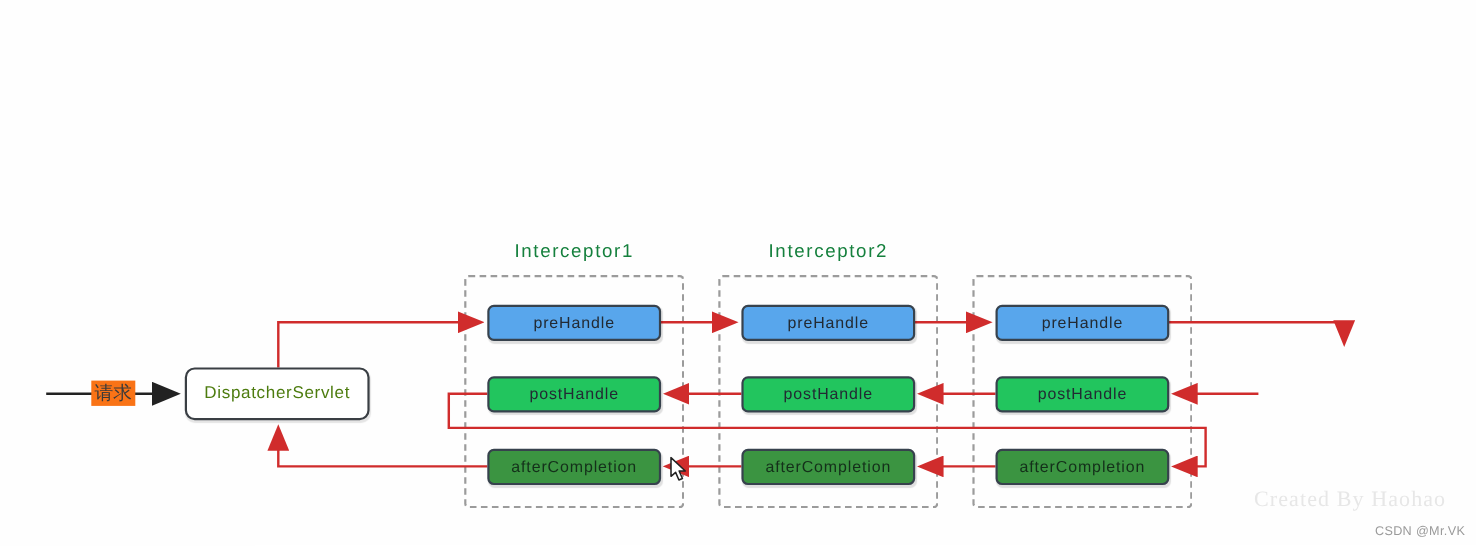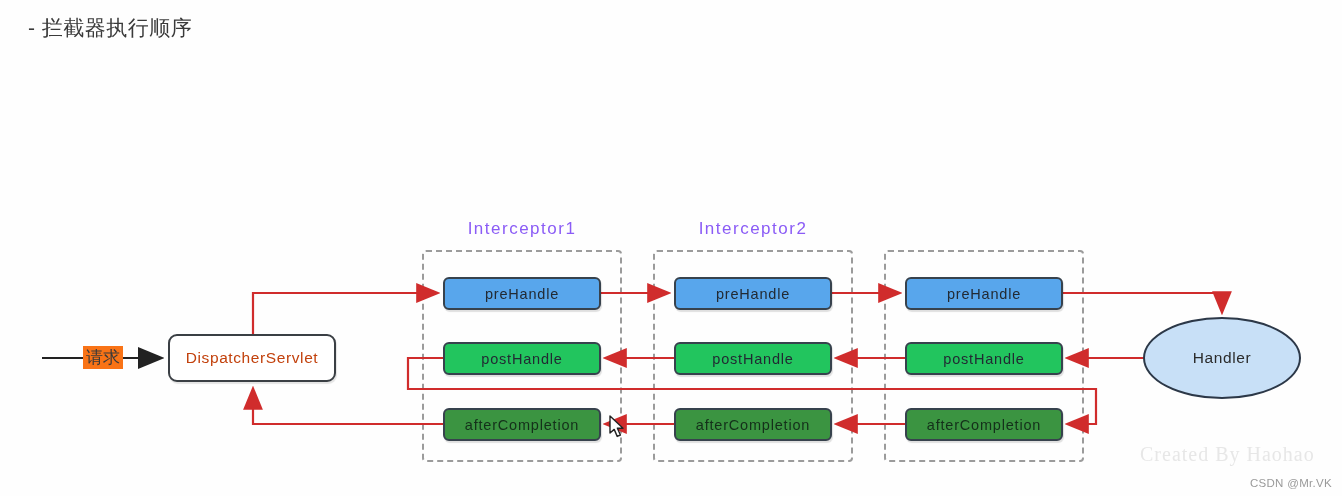--- a/index.html
+++ b/index.html
@@ -33,39 +33,39 @@
   
   .interceptor-group {
     position: absolute; top: 250px; width: 200px; height: 212px;
     border: 2px dashed #9b9b9b; border-radius: 4px;
   }
   .ig-1 { left: 422px; }
   .ig-2 { left: 653px; }
   .ig-3 { left: 884px; }
   .interceptor-title {
     position: absolute; top: -33px; left: 0; width: 100%;
-    text-align: center; font-size: 17px; color: #8b5cf6;
+    text-align: center; font-size: 17px; color: #15803d;
     letter-spacing: 1.5px;
   }
   .method-box {
     position: absolute; left: 19px; width: 158px; height: 33px;
     border: 2px solid #37424d; border-radius: 6px;
     display: flex; align-items: center; justify-content: center;
     font-size: 14.5px; color: #222a33; letter-spacing: .8px;
     z-index: 2; box-shadow: 1px 2px 1px rgba(0,0,0,0.12);
   }
   .row-pre   { top: 25px;  background: #58a6ec; }
   .row-post  { top: 90px;  background: #22c55e; }
   .row-after { top: 156px; background: #3b9441; color: #14301a; }
   
   .dispatcher {
     position: absolute; left: 168px; top: 334px; width: 168px; height: 48px;
     background: #ffffff; border: 2px solid #3a3f44; border-radius: 9px;
     display: flex; align-items: center; justify-content: center;
-    font-size: 15.5px; color: #c2410c; letter-spacing: .6px;
+    font-size: 15.5px; color: #4d7c0f; letter-spacing: .6px;
     z-index: 2; box-shadow: 1px 2px 1px rgba(0,0,0,0.10);
   }
   
   .handler {
     position: absolute; left: 1143px; top: 317px; width: 158px; height: 82px;
     background: #c8e0f7; border: 2px solid #2c3848; border-radius: 50%;
     display: flex; align-items: center; justify-content: center;
     font-size: 15.5px; color: #2b2b2b; letter-spacing: .6px;
     z-index: 2;
   }
@@ -90,24 +90,20 @@
   
   .cursor {
     position: absolute; left: 607px; top: 415px; z-index: 4;
   }
 </style>
 </head>
 <body>
 
 <div class="stage">
 
-  <div class="heading-1">
-    <span>-</span>
-    <span>拦截器执行顺序</span>
-  </div>
 
   <svg class="wires" viewBox="0 0 1342 496">
     <defs>
       <marker id="ar" markerWidth="11" markerHeight="9" refX="9" refY="4.5" orient="auto">
         <polygon points="0,0 11,4.5 0,9" fill="#d02c2c"></polygon>
       </marker>
       <marker id="ab" markerWidth="12" markerHeight="10" refX="10" refY="5" orient="auto">
         <polygon points="0,0 12,5 0,10" fill="#222222"></polygon>
       </marker>
     </defs>
@@ -154,21 +150,20 @@
     <div class="method-box row-post">postHandle</div>
     <div class="method-box row-after">afterCompletion</div>
   </div>
 
   <div class="interceptor-group ig-3">
     <div class="method-box row-pre">preHandle</div>
     <div class="method-box row-post">postHandle</div>
     <div class="method-box row-after">afterCompletion</div>
   </div>
 
-  <div class="handler">Handler</div>
 
   <div class="watermark-created">Created By Haohao</div>
   <div class="watermark-csdn">CSDN @Mr.VK</div>
 
   <svg class="cursor" width="22" height="24" viewBox="0 0 22 24">
     <path d="M3,1 L3,18 L7.2,14.4 L10.2,21.4 L13.4,20 L10.4,13.2 L16,13.2 Z" fill="#ffffff" stroke="#222222" stroke-width="1.4" stroke-linejoin="round"></path>
   </svg>
 
 </div>
 

